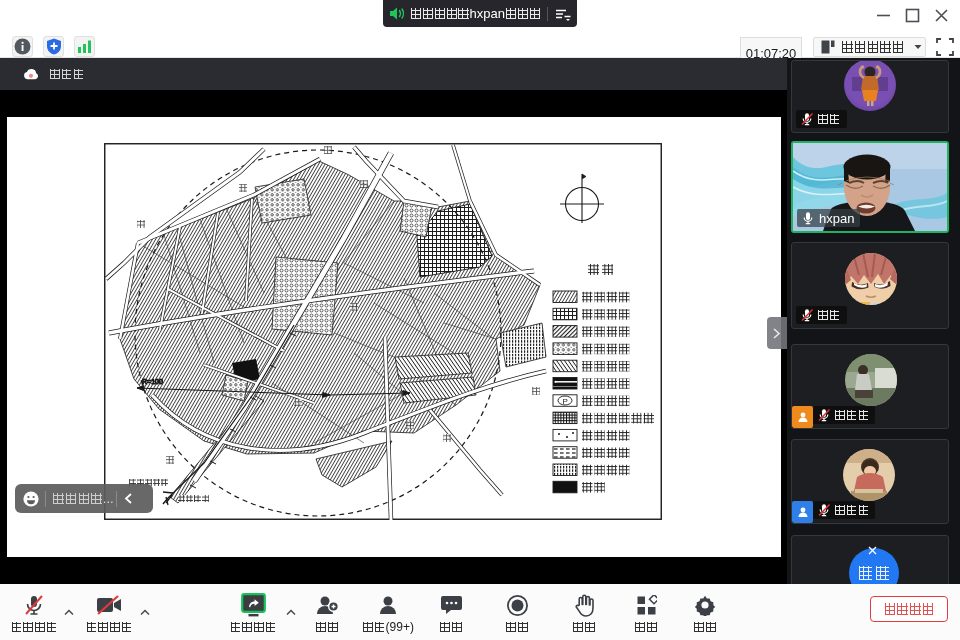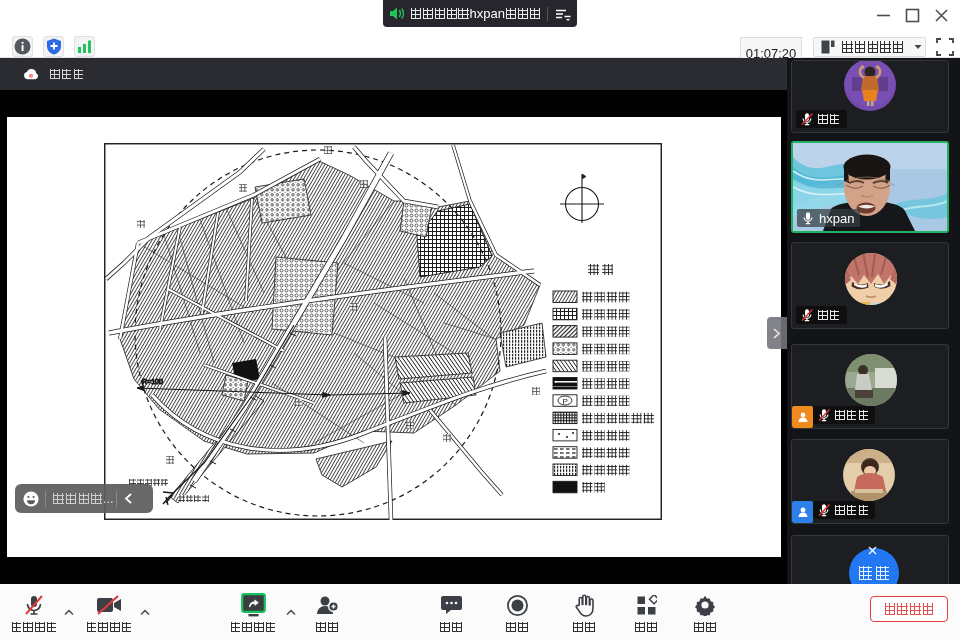--- a/index.html
+++ b/index.html
@@ -573,20 +573,29 @@
     <div class="ic">
           <svg width="24" height="22" viewBox="0 0 24 22">
       <circle cx="10" cy="7" r="4.5" fill="#3c4046"></circle>
       <path d="M2 20a8 8 0 0116 0z" fill="#3c4046"></path>
       <circle cx="18.5" cy="12.5" r="4.8" fill="#3c4046" stroke="#fbfbfb" stroke-width="1.4"></circle>
       <path d="M18.5 10.5v4M16.5 12.5h4" stroke="#fff" stroke-width="1.4"></path>
     </svg>
         </div>
     <i class="g"></i><i class="g"></i>
   </div>
+  <div class="titem" style="left:352px;width:72px">
+    <div class="ic">
+          <svg width="22" height="22" viewBox="0 0 22 22">
+      <circle cx="11" cy="7" r="4.5" fill="#3c4046"></circle>
+      <path d="M3 20a8 8 0 0116 0z" fill="#3c4046"></path>
+    </svg>
+        </div>
+    <i class="g"></i><i class="g"></i>(99+)
+  </div>
   <div class="titem" style="left:427px;width:48px">
     <div class="ic">
           <svg width="23" height="21" viewBox="0 0 23 21">
       <path d="M3 1h17a2 2 0 012 2v10a2 2 0 01-2 2h-9l-5 4v-4H3a2 2 0 01-2-2V3a2 2 0 012-2z" fill="#3c4046"></path>
       <circle cx="7" cy="8" r="1.3" fill="#fff"></circle>
             <circle cx="11.5" cy="8" r="1.3" fill="#fff"></circle>
             <circle cx="16" cy="8" r="1.3" fill="#fff"></circle>
     </svg>
         </div>
     <i class="g"></i><i class="g"></i>

